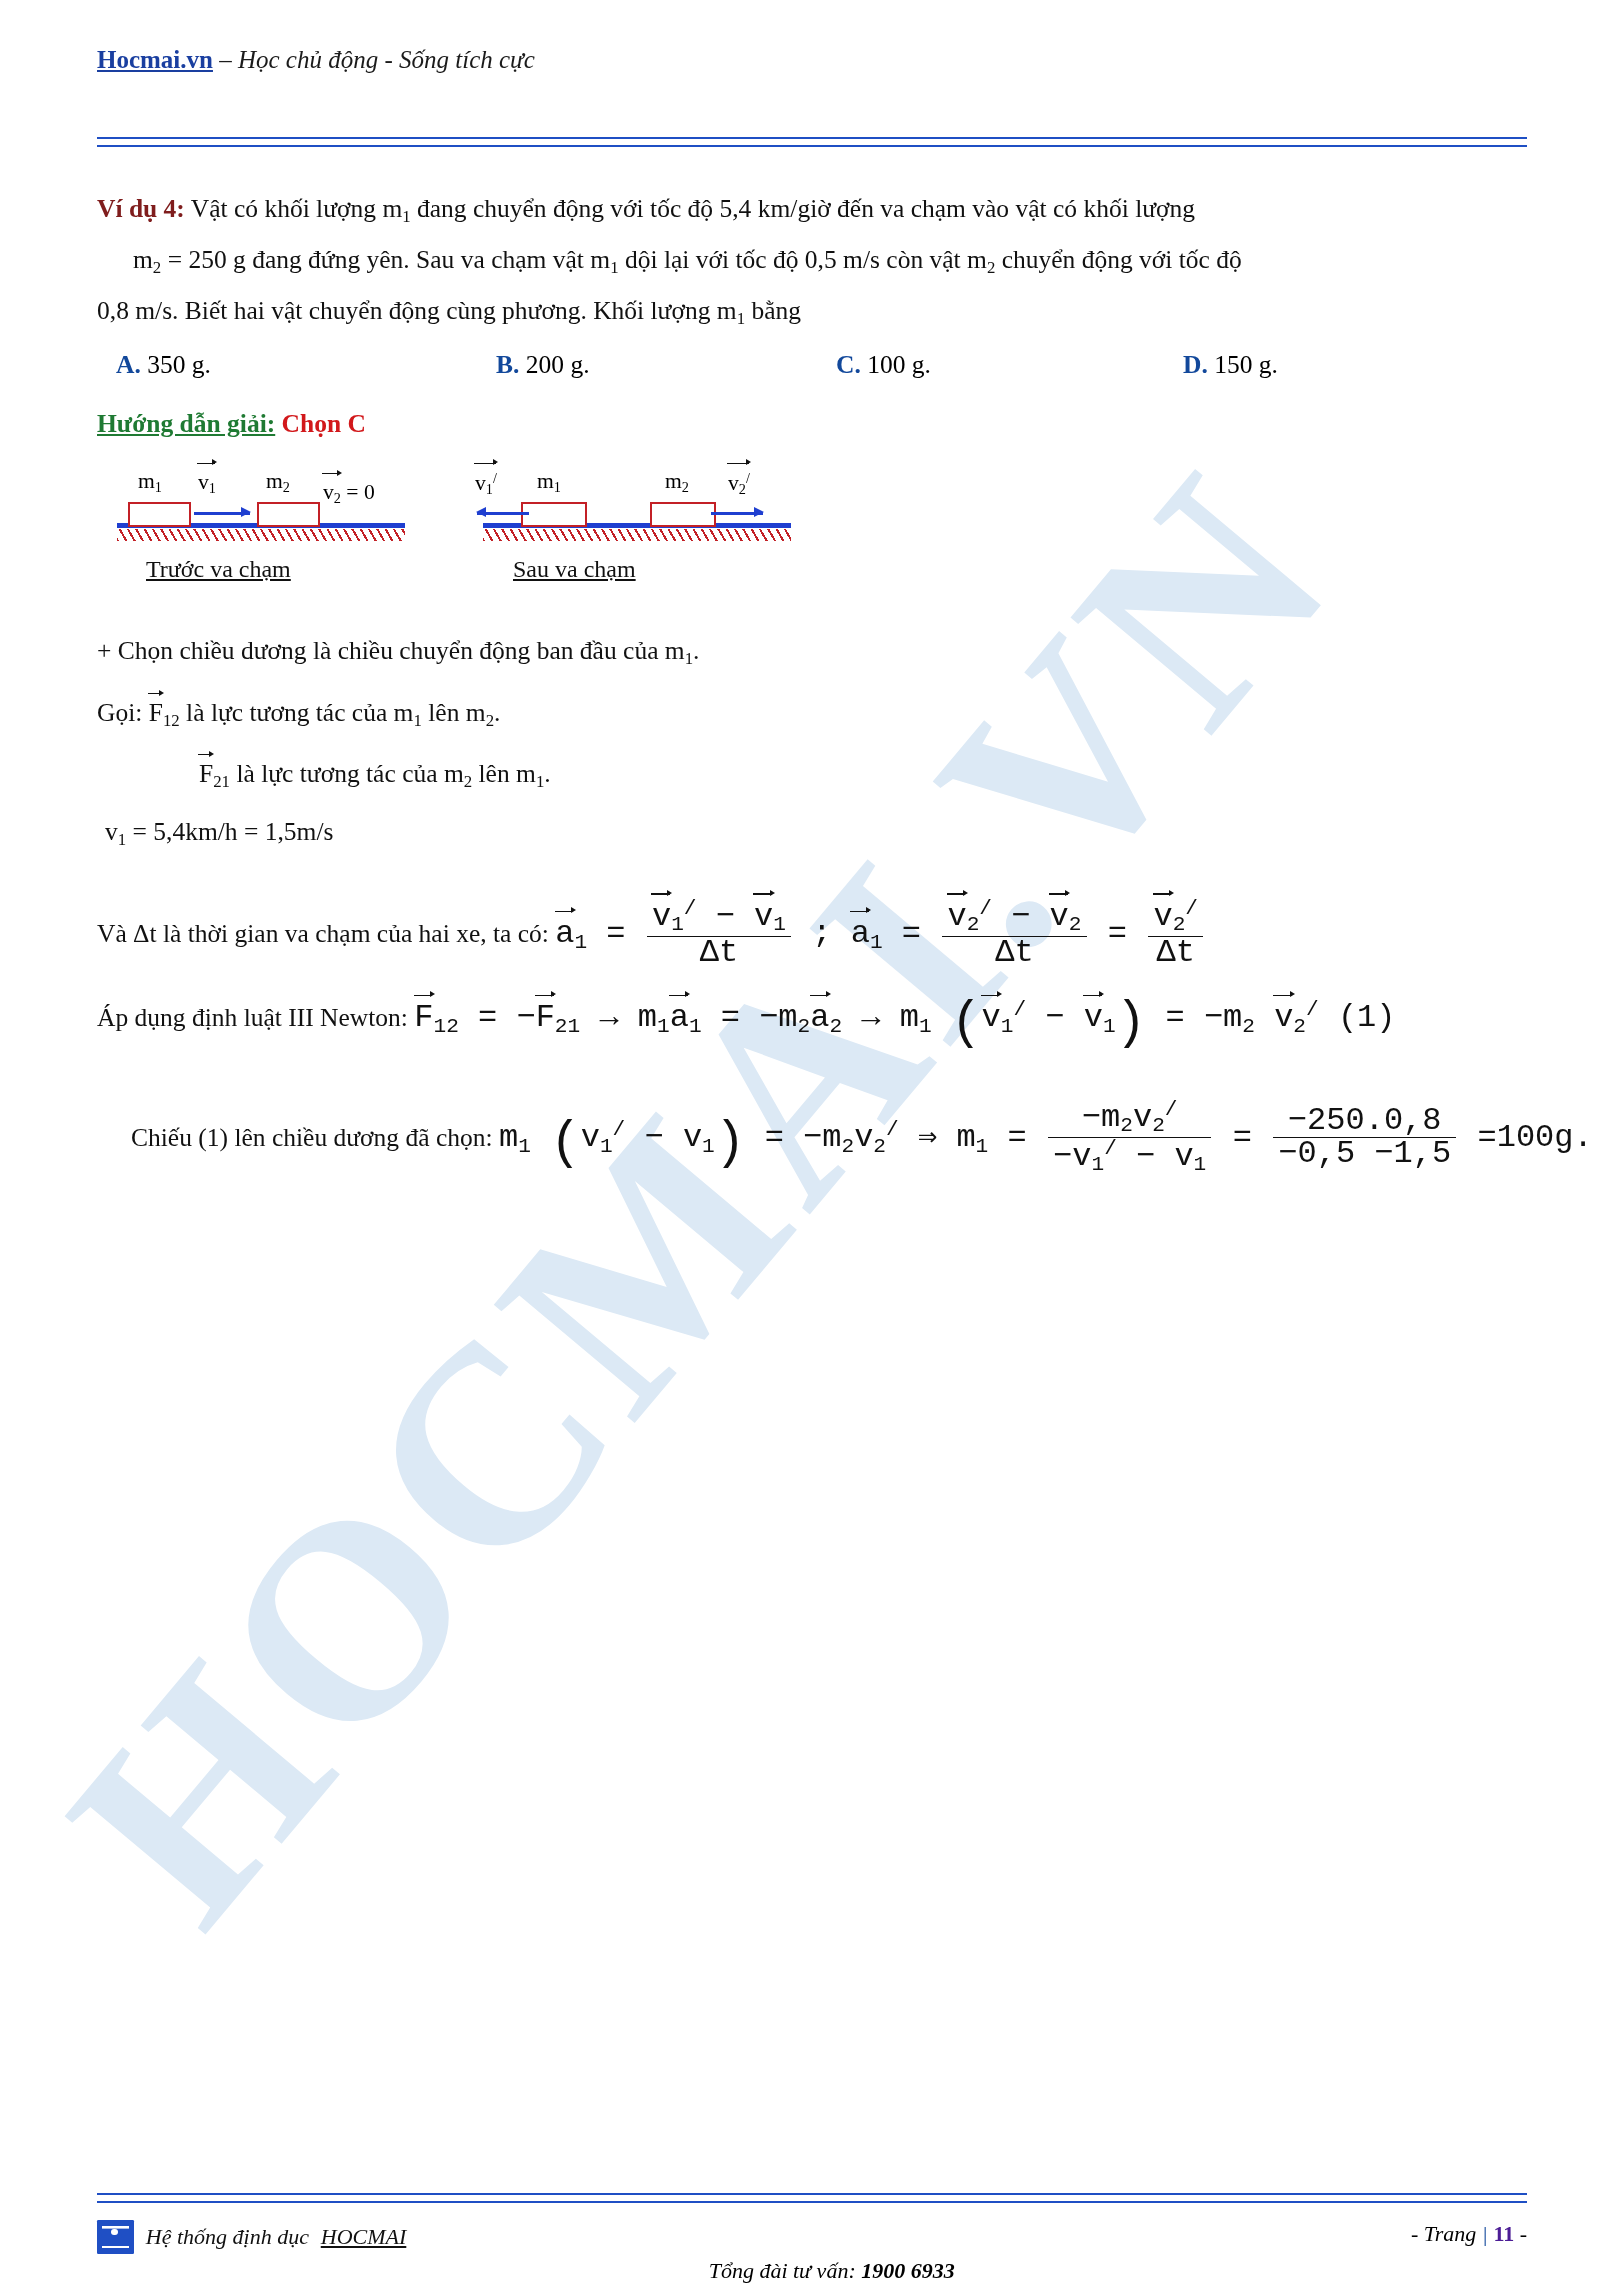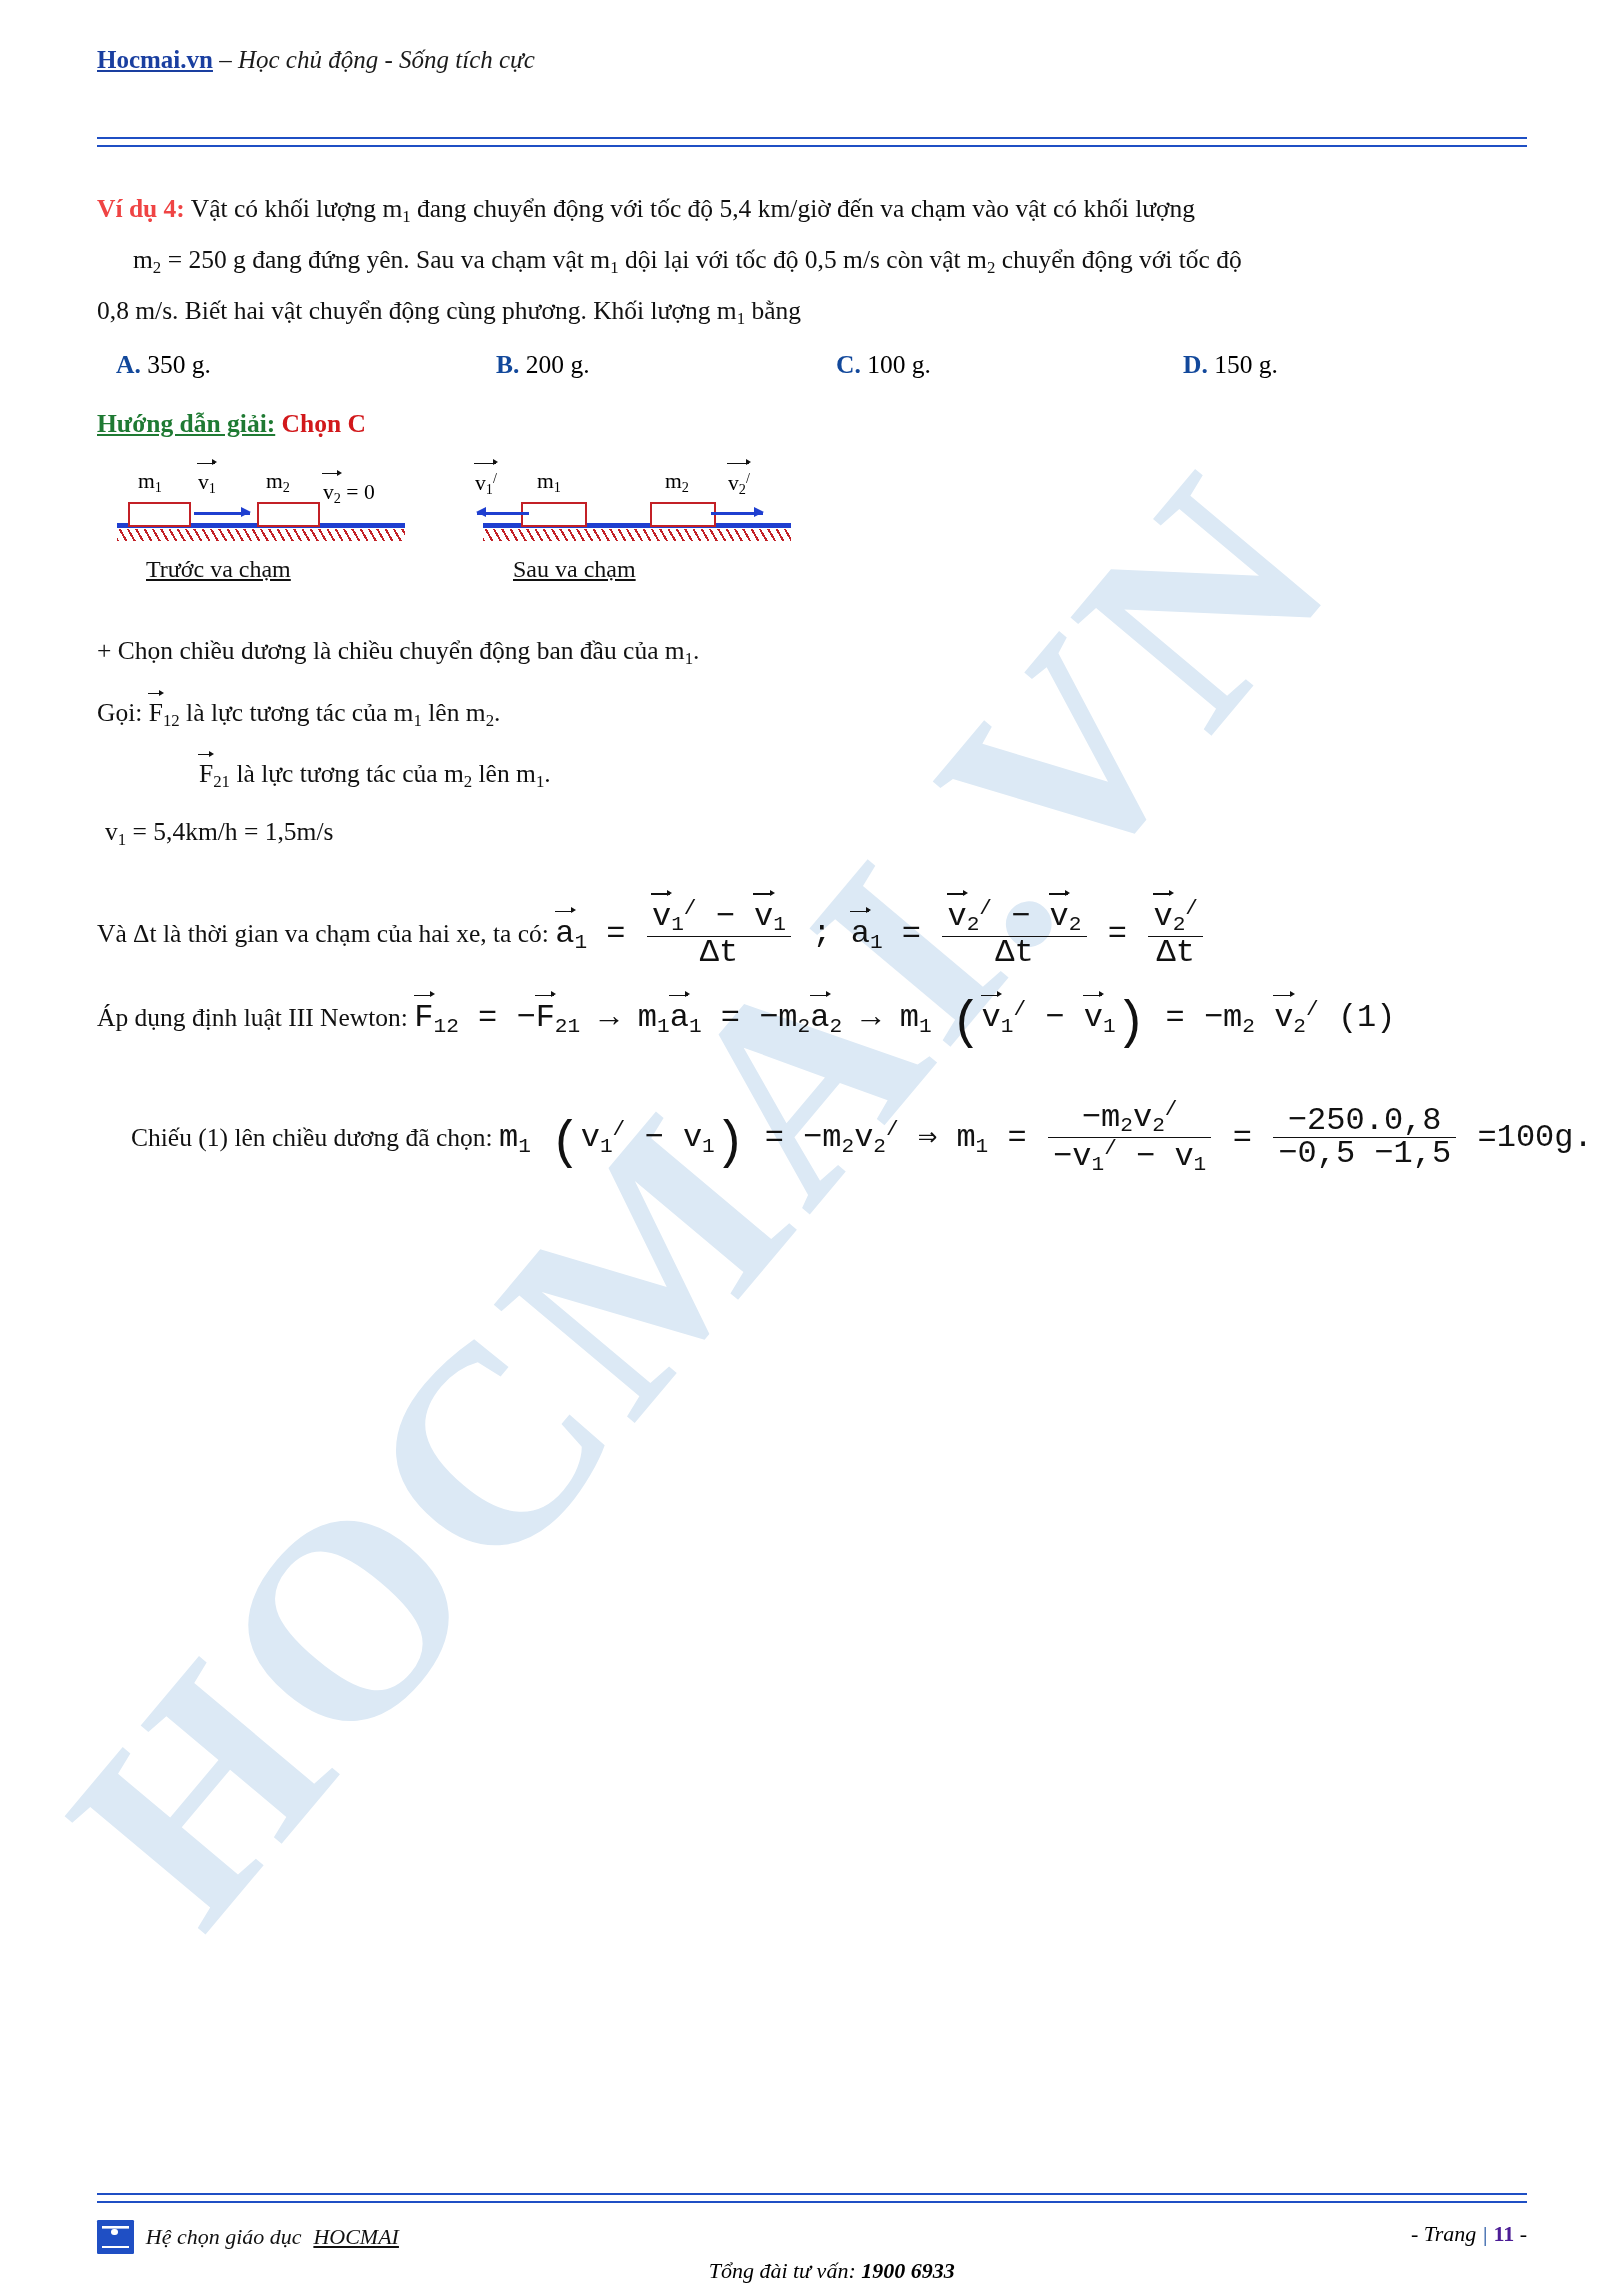--- a/index.html
+++ b/index.html
@@ -63,21 +63,21 @@
   }
 
   
   .para {
     position:absolute;
     font-size:25.5px;
     line-height:1.0;
     color:#111;
   }
   .exline { left:97px; width:1433px; text-align:justify; }
-  .b-blue { color:#ef4444; font-weight:700; }
+  .b-blue { color:#7f1d1d; font-weight:700; }
   sub { font-size:0.66em; vertical-align:-0.28em; }
   sup { font-size:0.66em; vertical-align:0.5em; }
 
   
   .answers {
     position:absolute;
     left:116px; top:350px;
     width:1407px;
     font-size:25.5px;
   }
@@ -376,21 +376,21 @@
         =
         <span class="frac"><span class="num">−250.0,8</span><span class="den">−0,5 −1,5</span></span>
         <span>=100g.</span>
       </span>
     </div>
 
     <div class="footer-rule"></div>
     <div class="footer">
       <div class="left">
         <span class="logo"></span>
-        <span>Hệ chọn giáo dục </span>
+        <span>Hệ thống định dục </span>
           <span class="hocmai">HOCMAI</span>
       </div>
       <div class="center">
         <span>Tổng đài tư vấn: </span><b>1900 6933</b>
       </div>
       <div class="right">
         <span>- Trang </span><span class="bar">| </span><span class="num">11</span><span> -</span>
       </div>
     </div>
 

